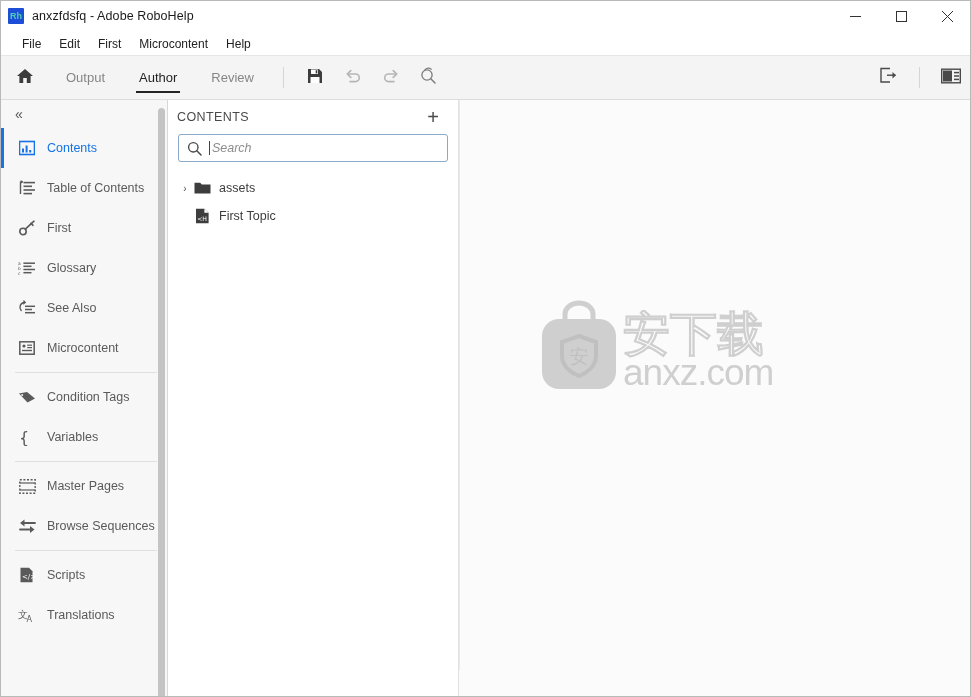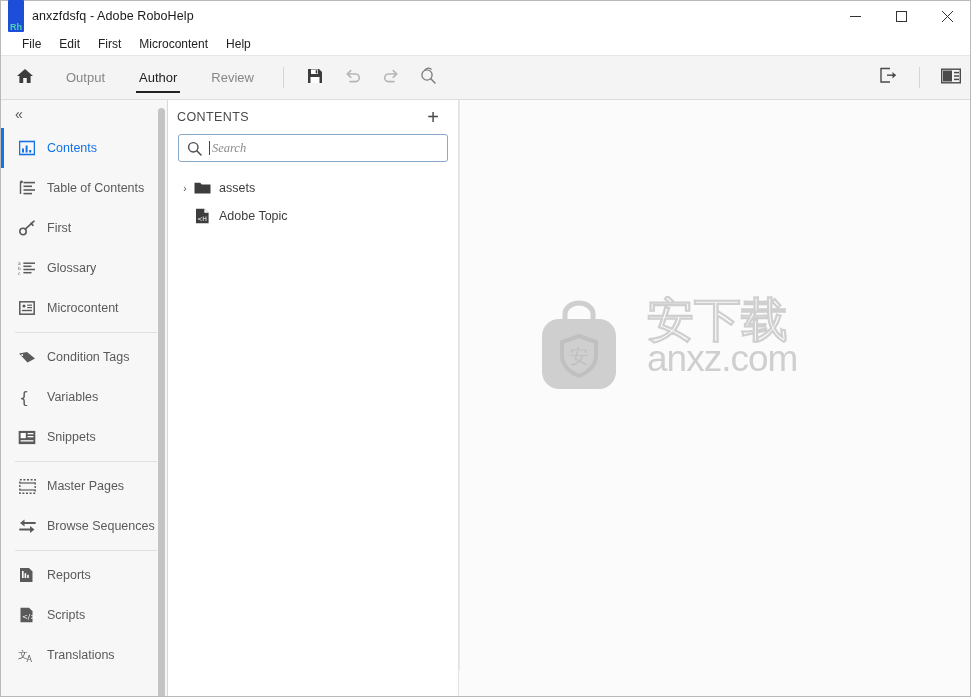--- a/index.html
+++ b/index.html
@@ -19,24 +19,24 @@
 
   
   .titlebar {
     height: 31px; min-height: 31px;
     display: flex; align-items: center;
     background: #ffffff;
     border-bottom: 1px solid #ffffff;
   }
   .title-left { display: flex; align-items: center; padding-left: 7px; gap: 8px; }
   .app-icon {
-    width: 16px; height: 32px;
+    width: 16px; height: 16px;
     background: #1d4ed8;
     border-radius: 1px;
-    display: flex; align-items: flex-end; justify-content: center;
+    display: flex; align-items: center; justify-content: center;
   }
   .app-icon span {
     color: #4dd0b1; font-size: 9px; font-weight: bold;
     font-family: "Liberation Sans", sans-serif; line-height: 1;
   }
   .title-text { font-size: 12.5px; color: #1a1a1a; letter-spacing: .1px; }
   .win-controls { margin-left: auto; display: flex; height: 31px; }
   .win-btn {
     width: 46px; height: 31px;
     display: flex; align-items: center; justify-content: center;
@@ -171,21 +171,21 @@
     padding: 0 8px;
     background: #fff;
   }
   .search-box .s-icon { margin-right: 7px; display:flex; }
   .search-caret {
     width: 1px; height: 14px; background: #444; margin-right: 2px;
   }
   .search-input {
     border: none; outline: none;
     font-size: 12.5px;
-    font-family: Liberation Serif, serif;
+    font-family: Liberation Sans, sans-serif;
     font-style: italic;
     color: #777;
     width: 100%;
     background: transparent;
   }
   .search-input::placeholder { color: #8c8c8c; font-style: italic; opacity: 1; }
 
   .tree { padding-top: 12px; }
   .tree-row {
     height: 28px;
@@ -211,21 +211,21 @@
     position: relative;
     overflow: hidden;
   }
   .canvas-divider {
     position: absolute; left: 0; top: 0; bottom: 26px;
     width: 1px; background: #e9e9e9;
   }
   .watermark {
     position: absolute;
     left: 80px; top: 196px;
-    display: flex; align-items: flex-start; gap: 28px;
+    display: flex; align-items: flex-end; gap: 4px;
     opacity: 1;
   }
   .wm-text { display: flex; flex-direction: column; line-height: 1; }
   .wm-url {
     font-size: 37px; color: #cfcfcf; letter-spacing: -1px;
     font-family: "Liberation Sans", sans-serif;
     margin-top: -4px;
   }
 </style>
 </head>
@@ -408,20 +408,32 @@
               <text x="0" y="15" font-size="4.4" fill="#5a5a5a" font-family="DejaVu Sans">c</text>
               <line x1="5.4" y1="3.2" x2="17" y2="3.2" stroke="#5a5a5a" stroke-width="1.5"></line>
               <line x1="5.4" y1="6.3" x2="13.5" y2="6.3" stroke="#5a5a5a" stroke-width="1.5"></line>
               <line x1="5.4" y1="9.5" x2="17" y2="9.5" stroke="#5a5a5a" stroke-width="1.5"></line>
               <line x1="5.4" y1="12.7" x2="13.5" y2="12.7" stroke="#5a5a5a" stroke-width="1.5"></line>
             </svg>
           </span>
           <span>Glossary</span>
         </div>
 
+        <div class="rail-item">
+          <span class="ri-icon">
+            <svg width="18" height="16" viewBox="0 0 18 16">
+              <path d="M6.5 2.2 C2.2 2.8 0.6 7.5 3.2 10.5" fill="none" stroke="#5a5a5a" stroke-width="1.4" stroke-linecap="round"></path>
+              <path d="M5.8 1 L7.2 2.4 L5.6 3.8" fill="none" stroke="#5a5a5a" stroke-width="1.3" stroke-linecap="round"></path>
+              <line x1="7" y1="6.3" x2="17" y2="6.3" stroke="#5a5a5a" stroke-width="1.5"></line>
+              <line x1="7" y1="9.5" x2="14" y2="9.5" stroke="#5a5a5a" stroke-width="1.5"></line>
+              <line x1="7" y1="12.7" x2="17" y2="12.7" stroke="#5a5a5a" stroke-width="1.5"></line>
+            </svg>
+          </span>
+          <span>See Also</span>
+        </div>
 
         <div class="rail-item">
           <span class="ri-icon">
             <svg width="16" height="16" viewBox="0 0 16 16">
               <rect x="0.8" y="1.8" width="14.4" height="12.4" fill="none" stroke="#5a5a5a" stroke-width="1.5"></rect>
               <circle cx="5" cy="6" r="1.6" fill="#5a5a5a"></circle>
               <line x1="3" y1="10.5" x2="13" y2="10.5" stroke="#5a5a5a" stroke-width="1.4"></line>
               <line x1="8.2" y1="5.2" x2="13" y2="5.2" stroke="#5a5a5a" stroke-width="1.2"></line>
               <line x1="8.2" y1="7.6" x2="13" y2="7.6" stroke="#5a5a5a" stroke-width="1.2"></line>
             </svg>
@@ -443,32 +455,20 @@
 
         <div class="rail-item">
           <span class="ri-icon">
             <svg width="18" height="17" viewBox="0 0 18 17">
               <text x="1" y="14" font-size="16" fill="#5a5a5a" font-family="DejaVu Sans">{ }</text>
             </svg>
           </span>
           <span>Variables</span>
         </div>
 
-        <div class="rail-item">
-          <span class="ri-icon">
-            <svg width="18" height="15" viewBox="0 0 18 15">
-              <rect x="0.7" y="0.9" width="16.6" height="13.2" fill="#5a5a5a"></rect>
-              <rect x="2.6" y="3" width="5.2" height="5.2" fill="#ffffff"></rect>
-              <rect x="9.6" y="3" width="5.8" height="1.3" fill="#ffffff"></rect>
-              <rect x="9.6" y="6" width="5.8" height="1.3" fill="#ffffff"></rect>
-              <rect x="2.6" y="10.2" width="12.8" height="1.3" fill="#ffffff"></rect>
-            </svg>
-          </span>
-          <span>Snippets</span>
-        </div>
 
         <div class="rail-sep"></div>
 
         <div class="rail-item">
           <span class="ri-icon">
             <svg width="17" height="15" viewBox="0 0 17 15">
               <rect x="0.8" y="0.8" width="15.4" height="13.4" fill="none" stroke="#5a5a5a" stroke-width="1.4" stroke-dasharray="2 1.6"></rect>
               <line x1="0.8" y1="4" x2="16.2" y2="4" stroke="#5a5a5a" stroke-width="1.2"></line>
               <line x1="0.8" y1="11" x2="16.2" y2="11" stroke="#5a5a5a" stroke-width="1.2"></line>
             </svg>
@@ -483,31 +483,20 @@
               <path d="M6.5 1.5 L2 5 L6.5 8.5 Z" fill="#5a5a5a"></path>
               <line x1="2" y1="11.5" x2="13" y2="11.5" stroke="#5a5a5a" stroke-width="1.8" stroke-linecap="round"></line>
               <path d="M12 8 L16.5 11.5 L12 15 Z" fill="#5a5a5a"></path>
             </svg>
           </span>
           <span>Browse Sequences</span>
         </div>
 
         <div class="rail-sep"></div>
 
-        <div class="rail-item">
-          <span class="ri-icon">
-            <svg width="17" height="16" viewBox="0 0 17 16">
-              <path d="M1 1 H10 L13.5 4.4 V15 H1 Z" fill="#5a5a5a"></path>
-              <rect x="3" y="4" width="1.6" height="7" fill="#ffffff"></rect>
-              <rect x="5.6" y="6.2" width="1.6" height="4.8" fill="#ffffff"></rect>
-              <rect x="8.2" y="7.8" width="1.6" height="3.2" fill="#ffffff"></rect>
-            </svg>
-          </span>
-          <span>Reports</span>
-        </div>
 
         <div class="rail-item">
           <span class="ri-icon">
             <svg width="16" height="16" viewBox="0 0 16 16">
               <path d="M1.5 0.8 H10 L13.5 4.2 V15.2 H1.5 Z" fill="#5a5a5a"></path>
               <text x="3" y="12.4" font-size="7" fill="#ffffff" font-family="DejaVu Sans">&lt;/&gt;</text>
             </svg>
           </span>
           <span>Scripts</span>
         </div>
@@ -557,21 +546,21 @@
         </div>
 
         <div class="tree-row child">
           <span class="tw-icon">
             <svg width="15" height="16" viewBox="0 0 15 16">
               <path d="M1 0.8 H9.4 L13.6 4.8 V15.2 H1 Z" fill="#3d3d3d"></path>
               <path d="M9.4 0.8 L13.6 4.8 H9.4 Z" fill="#ffffff"></path>
               <text x="2.2" y="13" font-size="6.2" fill="#ffffff" font-family="DejaVu Sans">&lt;H</text>
             </svg>
           </span>
-          <span>Adobe Topic</span>
+          <span>First Topic</span>
         </div>
       </div>
     </div>
 
     <div class="canvas">
       <div class="canvas-divider"></div>
 
       <div class="watermark">
         <svg width="80" height="95" viewBox="0 0 80 95">
           <path d="M26 24 V18 a14 11 0 0 1 28 0 V24" fill="none" stroke="#cfcfcf" stroke-width="5"></path>

